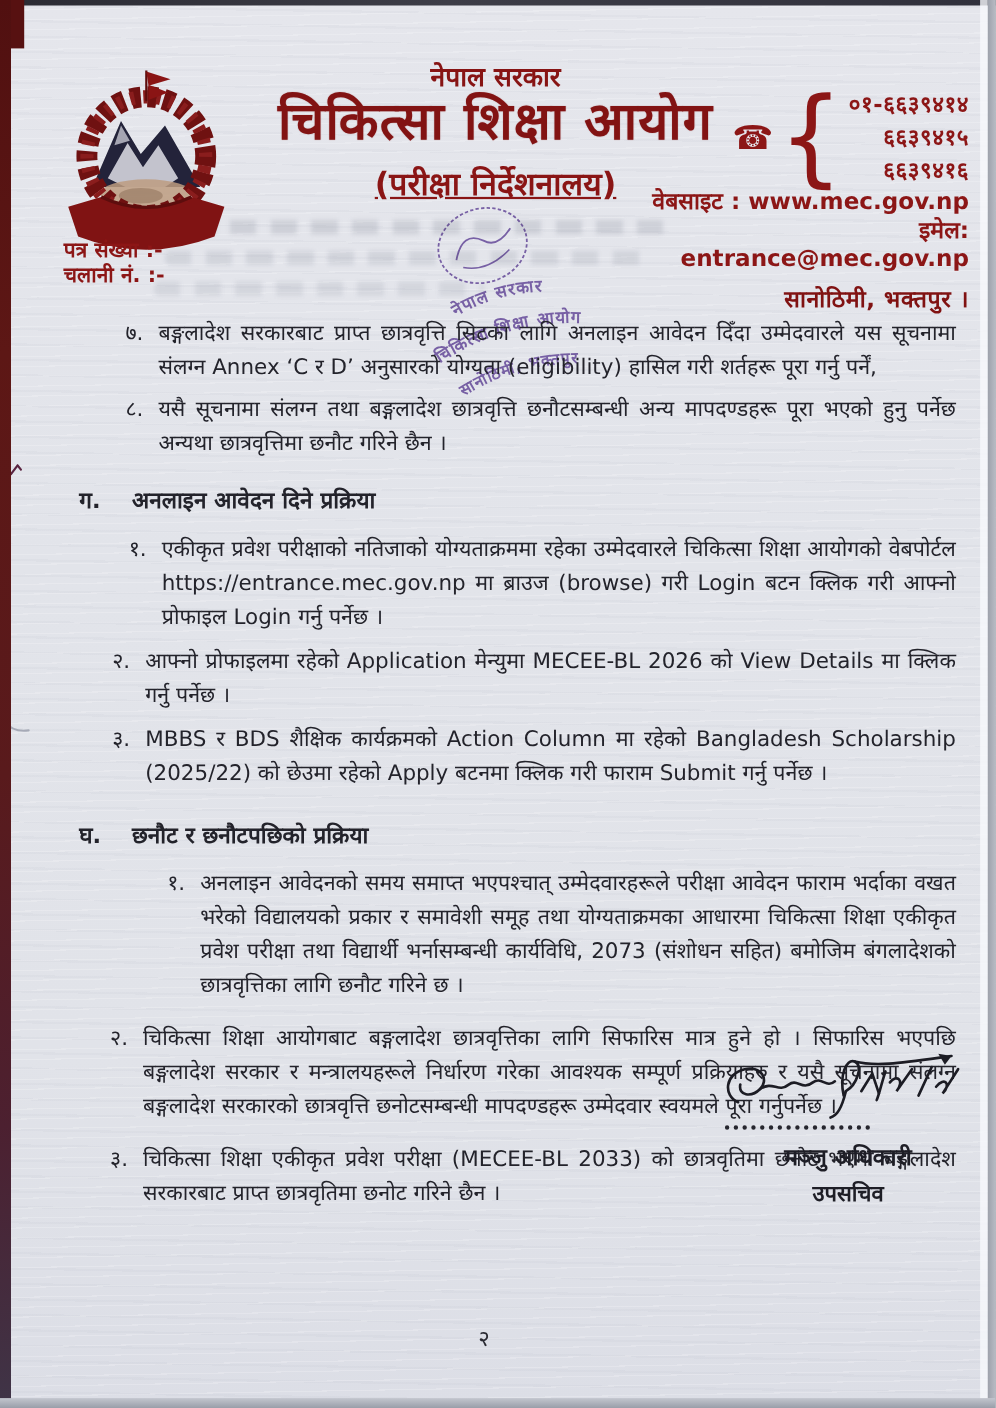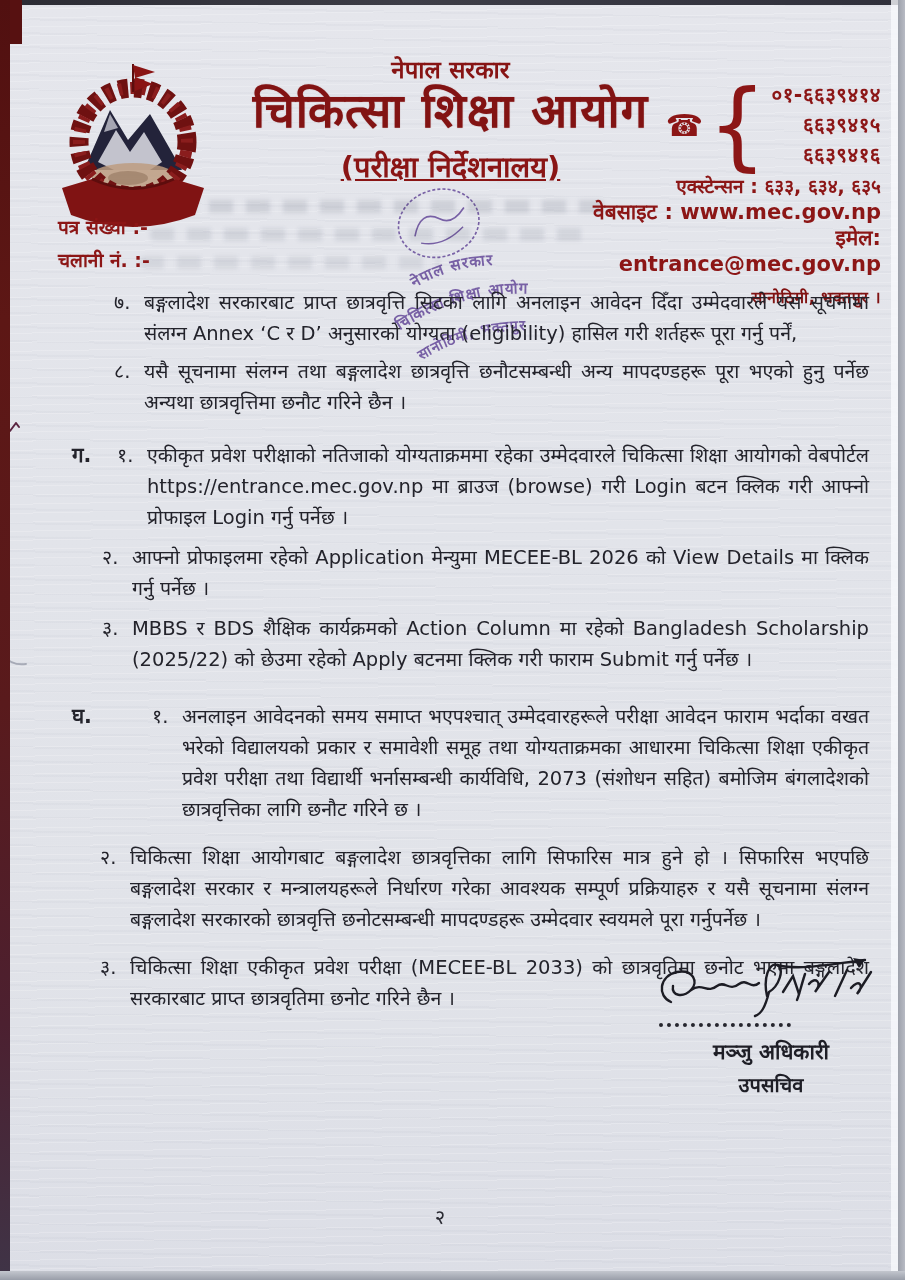--- a/index.html
+++ b/index.html
@@ -22,30 +22,30 @@
   .edge-right{position:absolute;right:0;top:0;width:7px;height:100%;background:linear-gradient(90deg,#9da1ab,#b8bbc4);}
   .edge-bottom{position:absolute;left:0;bottom:0;right:0;height:9px;background:linear-gradient(180deg,#c3c6ce,#999ea9);}
 
   
   .center-head{position:absolute;left:228px;top:52px;width:445px;text-align:center;color:#871414;}
   .gov-line{font-size:24px;font-weight:700;}
   .commission{margin:6px 0 0 0;font-size:47px;line-height:52px;font-weight:800;letter-spacing:1px;color:#821313;
     text-shadow:0 0 1px rgba(130,19,19,.5);}
   .directorate{margin-top:9px;font-size:29px;font-weight:800;color:#8a1515;text-decoration:underline;}
   .ref{position:absolute;left:58px;font-size:19px;font-weight:700;color:#8c1616;}
-  .ref.r1{top:214px;} .ref.r2{top:247px;}
+  .ref.r1{top:214px;} .ref.r2{top:236px;}
 
   .contact{position:absolute;right:24px;top:80px;width:310px;text-align:right;color:#8c1616;font-weight:700;}
   .phone-group{display:flex;justify-content:flex-end;align-items:center;gap:5px;}
   .phone-glyph{font-size:30px;line-height:30px;transform:translateY(1px);}
   .brace{font-size:92px;font-weight:400;line-height:88px;transform:scaleY(1.05);}
   .phone-list{text-align:right;font-size:20.5px;line-height:30px;letter-spacing:.5px;}
   .ext-line{font-size:19px;margin-top:3px;}
   .web-line,.email-line{font-size:21px;line-height:26px;}
-  .addr-line{font-size:16px;margin-top:9px;color:#801212;letter-spacing:.5px;text-align:right;}
+  .addr-line{font-size:21px;margin-top:9px;color:#801212;letter-spacing:.5px;text-align:right;}
 
   .emblem{position:absolute;left:58px;top:62px;}
   .stamp{position:absolute;left:343px;top:168px;width:224px;height:224px;
     transform:rotate(-16deg);opacity:.82;mix-blend-mode:multiply;pointer-events:none;}
 
   .ghost{position:absolute;height:13px;border-radius:5px;filter:blur(2px);pointer-events:none;
     background:repeating-linear-gradient(90deg, rgba(120,126,142,.20) 0 24px, rgba(0,0,0,0) 24px 37px);}
   .g1{left:135px;top:200px;width:470px;} .g2{left:150px;top:228px;width:440px;opacity:.8;} .g3{left:140px;top:256px;width:300px;opacity:.7;}
 
   
@@ -126,57 +126,58 @@
   <div class="contact">
     <div class="phone-group">
       <span class="phone-glyph">☎</span>
       <span class="brace">{</span>
       <div class="phone-list">
         <div>०१-६६३९४१४</div>
         <div>६६३९४१५</div>
         <div>६६३९४१६</div>
       </div>
     </div>
-    <div class="ext-line">एक्स्टेन्सन : ६३३, ६३४, ६३५</div>
     <div class="web-line">वेबसाइट : www.mec.gov.np</div>
     <div class="email-line">इमेल: entrance@mec.gov.np</div>
     <div class="addr-line">सानोठिमी, भक्तपुर ।</div>
   </div>
 
   <div class="ref r1">पत्र संख्या :-</div>
   <div class="ref r2">चलानी नं. :-</div>
 
   <main class="doc-body">
     <div class="item intro-item">
       <span class="num">७.</span>
       <span>बङ्गलादेश सरकारबाट प्राप्त छात्रवृत्ति सिटका लागि अनलाइन आवेदन दिँदा उम्मेदवारले यस सूचनामा संलग्न Annex ‘C र D’ अनुसारको योग्यता (eligibility) हासिल गरी शर्तहरू पूरा गर्नु पर्नें,</span>
     </div>
     <div class="item intro-item">
       <span class="num">८.</span>
       <span>यसै सूचनामा संलग्न तथा बङ्गलादेश छात्रवृत्ति छनौटसम्बन्धी अन्य मापदण्डहरू पूरा भएको हुनु पर्नेछ अन्यथा छात्रवृत्तिमा छनौट गरिने छैन ।</span>
     </div>
 
     <div class="sec-head">
       <span class="sec-letter">ग.</span>
+      <span>अनलाइन आवेदन दिने प्रक्रिया</span>
     </div>
     <div class="item sub ka1">
       <span class="num">१.</span>
       <span>एकीकृत प्रवेश परीक्षाको नतिजाको योग्यताक्रममा रहेका उम्मेदवारले चिकित्सा शिक्षा आयोगको वेबपोर्टल https://entrance.mec.gov.np मा ब्राउज (browse) गरी Login बटन क्लिक गरी आफ्नो प्रोफाइल Login गर्नु पर्नेछ ।</span>
     </div>
     <div class="item sub ka2">
       <span class="num">२.</span>
       <span>आफ्नो प्रोफाइलमा रहेको Application मेन्युमा MECEE-BL 2026 को View Details मा क्लिक गर्नु पर्नेछ ।</span>
     </div>
     <div class="item sub ka3">
       <span class="num">३.</span>
       <span>MBBS र BDS शैक्षिक कार्यक्रमको Action Column मा रहेको Bangladesh Scholarship (2025/22) को छेउमा रहेको Apply बटनमा क्लिक गरी फाराम Submit गर्नु पर्नेछ ।</span>
     </div>
 
     <div class="sec-head sec2">
       <span class="sec-letter">घ.</span>
+      <span>छनौट र छनौटपछिको प्रक्रिया</span>
     </div>
     <div class="item sub kha1">
       <span class="num">१.</span>
       <span>अनलाइन आवेदनको समय समाप्त भएपश्चात् उम्मेदवारहरूले परीक्षा आवेदन फाराम भर्दाका वखत भरेको विद्यालयको प्रकार र समावेशी समूह तथा योग्यताक्रमका आधारमा चिकित्सा शिक्षा एकीकृत प्रवेश परीक्षा तथा विद्यार्थी भर्नासम्बन्धी कार्यविधि, 2073 (संशोधन सहित) बमोजिम बंगलादेशको छात्रवृत्तिका लागि छनौट गरिने छ ।</span>
     </div>
     <div class="item sub kha2">
       <span class="num">२.</span>
       <span>चिकित्सा शिक्षा आयोगबाट बङ्गलादेश छात्रवृत्तिका लागि सिफारिस मात्र हुने हो । सिफारिस भएपछि बङ्गलादेश सरकार र मन्त्रालयहरूले निर्धारण गरेका आवश्यक सम्पूर्ण प्रक्रियाहरु र यसै सूचनामा संलग्न बङ्गलादेश सरकारको छात्रवृत्ति छनोटसम्बन्धी मापदण्डहरू उम्मेदवार स्वयमले पूरा गर्नुपर्नेछ ।</span>
     </div>
     <div class="item sub kha3">

